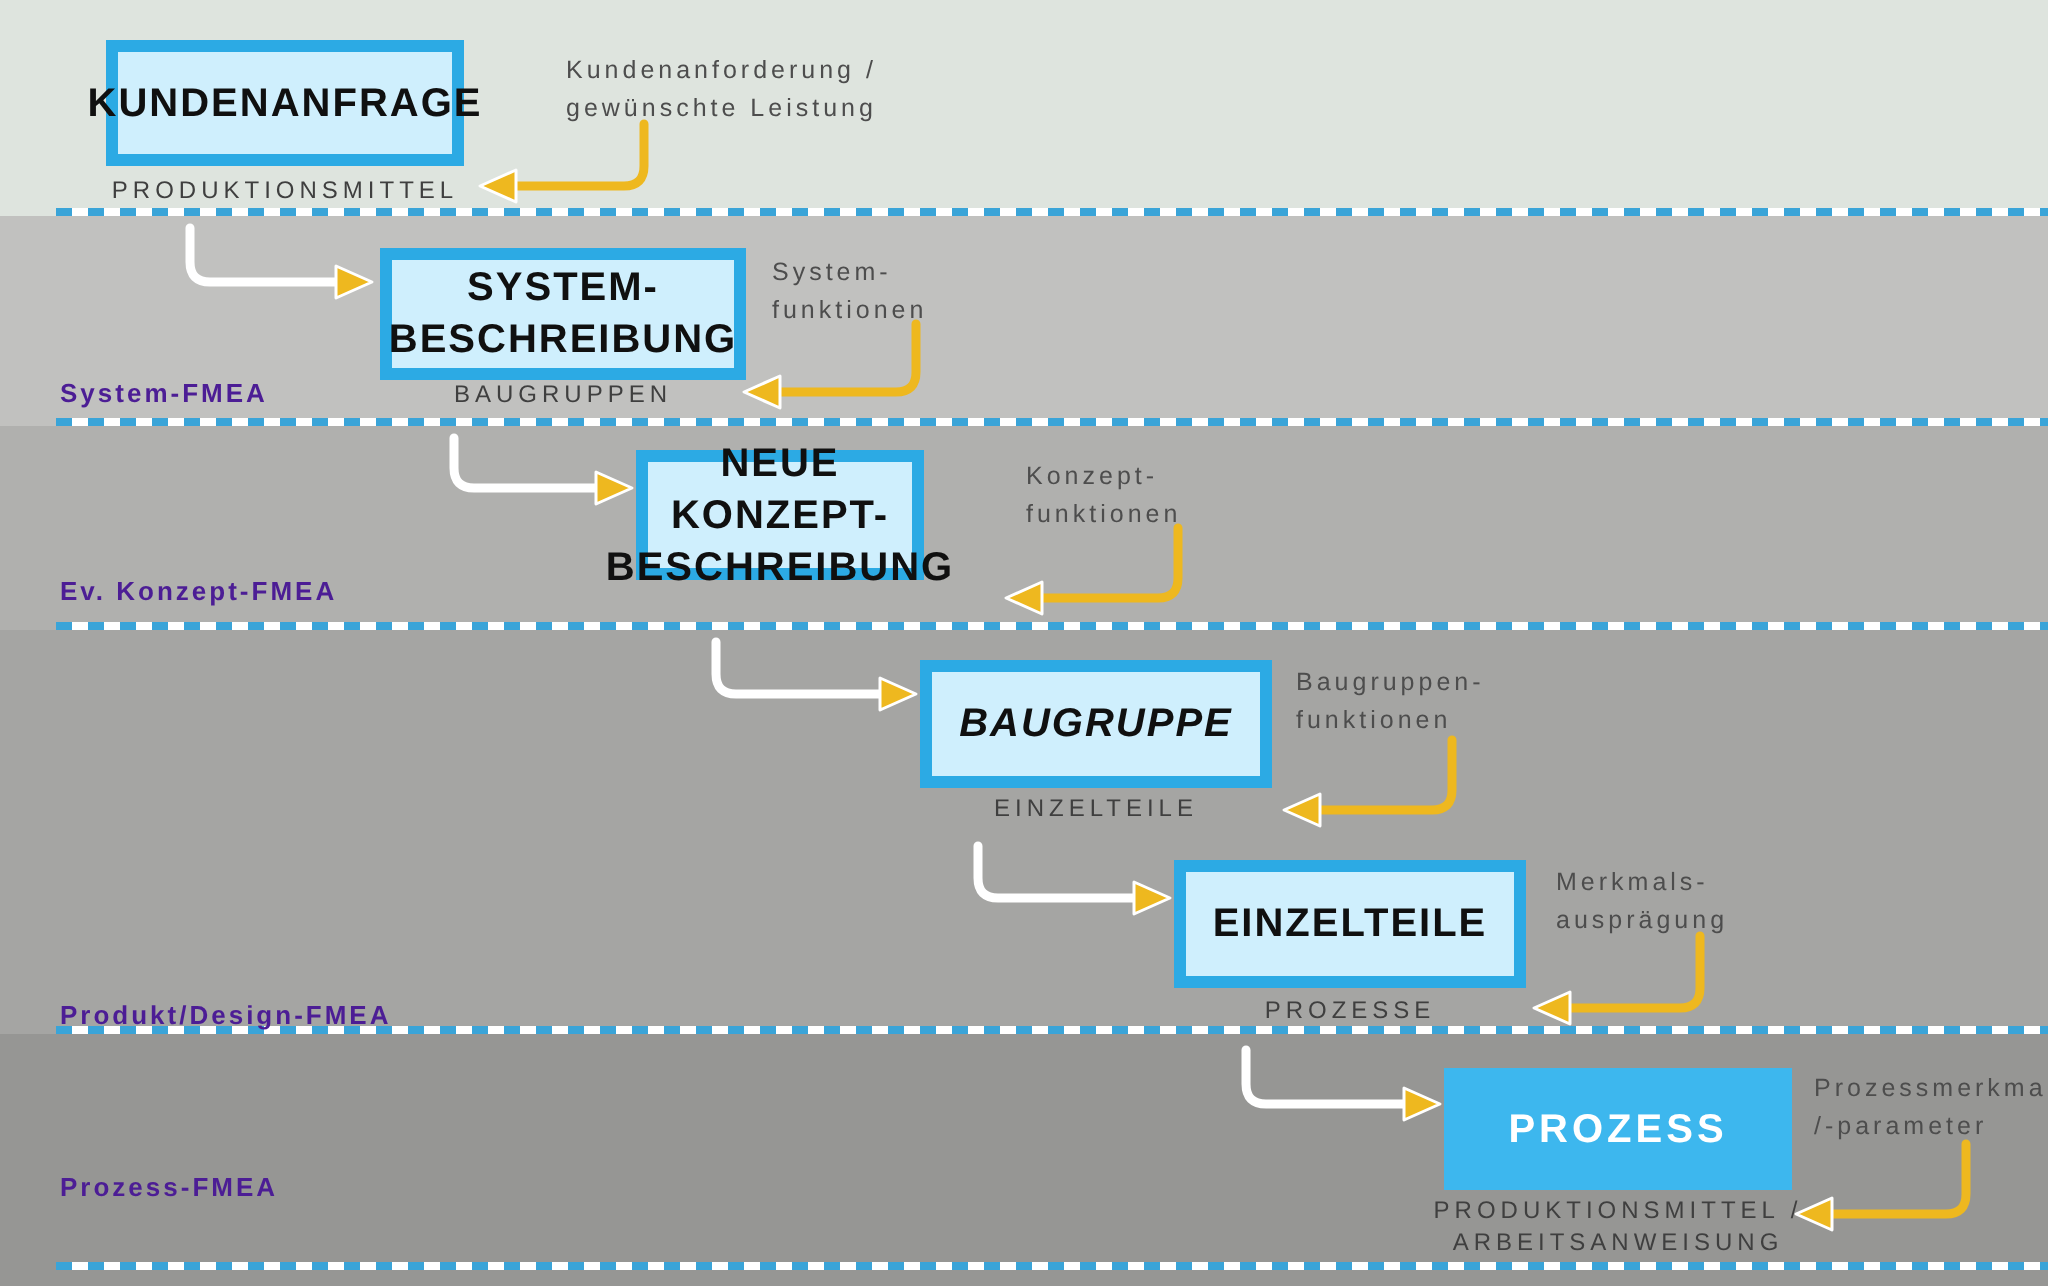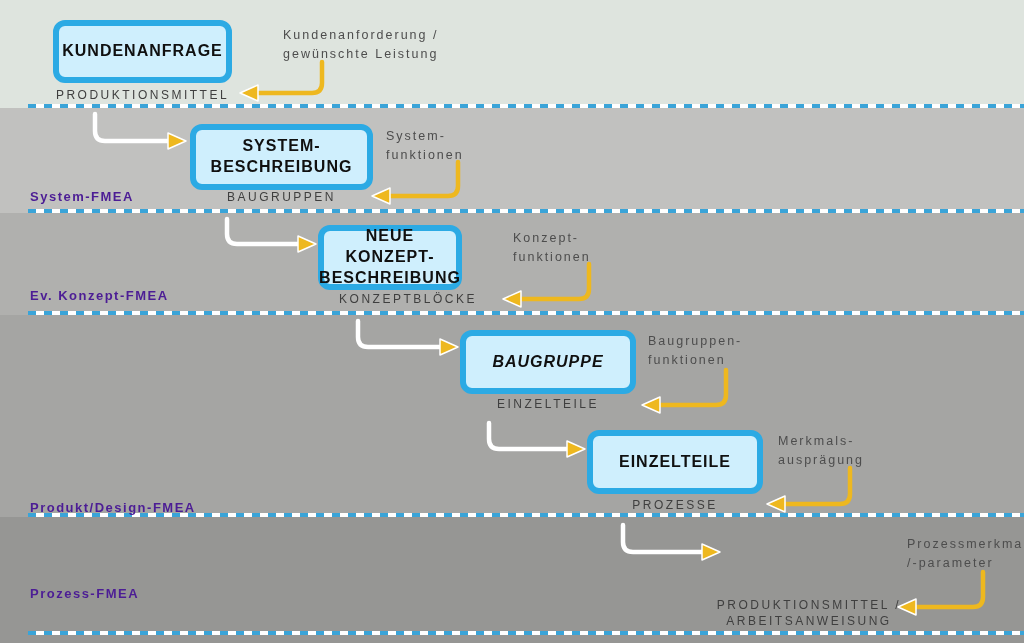--- a/index.html
+++ b/index.html
@@ -12,23 +12,23 @@
   .band3{top:213px;height:102px;background:var(--band3,#b0b0ae);}
   .band4{top:315px;height:202px;background:var(--band4,#a5a5a3);}
   .band5{top:517px;height:126px;background:var(--band5,#969694);}
 
   .sep{position:absolute;left:28px;right:0;height:4px;
        background:repeating-linear-gradient(90deg,var(--dash-blue,#3aa4d8) 0 8px,#ffffff 8px 16px);}
 
   .flow-box{position:absolute;box-sizing:border-box;
     background:var(--box-fill,#cfeffd);
     border:6px solid var(--box-border,#2caae4);
-    border-radius:12px;
+    border-radius:0;
     display:flex;align-items:center;justify-content:center;text-align:center;
-    font-weight:bold;font-size:16px;letter-spacing:1px;color:#101010;
+    font-weight:bold;font-size:20px;letter-spacing:1px;color:#101010;
     line-height:1.3;white-space:pre-line;}
   .flow-box.process{background:var(--process-fill,#3db7ee);border:none;color:#ffffff;letter-spacing:2px;}
 
   .sub-label{position:absolute;text-align:center;color:#3f3f3f;
     font-size:12px;letter-spacing:2.5px;line-height:16px;white-space:pre-line;}
   .band-label{position:absolute;color:#4c1d95;font-weight:bold;
     font-size:13px;letter-spacing:1.5px;}
   .annotation{position:absolute;color:#4d4d4d;font-size:12.5px;
     letter-spacing:2px;line-height:19px;white-space:pre-line;}
 
@@ -109,35 +109,35 @@
 
   <div class="flow-box" style="left:190px;top:124px;width:183px;height:66px;">SYSTEM-
 BESCHREIBUNG</div>
   <div class="sub-label" style="left:170px;top:189px;width:223px;">BAUGRUPPEN</div>
   <div class="annotation" style="left:386px;top:127px;">System-
 funktionen</div>
   <div class="band-label" style="left:30px;top:189px;">System-FMEA</div>
 
   <div class="flow-box" style="left:318px;top:225px;width:144px;height:65px;text-align:center;">NEUE KONZEPT-
 BESCHREIBUNG</div>
-  <div class="sub-label" style="left:298px;top:291px;width:220px;">KONZEPTBLÖCKE</div>
   <div class="annotation" style="left:513px;top:229px;">Konzept-
 funktionen</div>
   <div class="band-label" style="left:30px;top:288px;">Ev. Konzept-FMEA</div>
 
   <div class="flow-box" style="left:460px;top:330px;width:176px;height:64px;font-style:italic;">BAUGRUPPE</div>
   <div class="sub-label" style="left:440px;top:396px;width:216px;">EINZELTEILE</div>
   <div class="annotation" style="left:648px;top:332px;">Baugruppen-
 funktionen</div>
 
   <div class="flow-box" style="left:587px;top:430px;width:176px;height:64px;">EINZELTEILE</div>
   <div class="sub-label" style="left:567px;top:497px;width:216px;">PROZESSE</div>
   <div class="annotation" style="left:778px;top:432px;">Merkmals-
 ausprägung</div>
   <div class="band-label" style="left:30px;top:500px;">Produkt/Design-FMEA</div>
 
+  <div class="flow-box process" style="left:722px;top:534px;width:174px;height:61px;">PROZESS</div>
   <div class="sub-label" style="left:662px;top:597px;width:294px;">PRODUKTIONSMITTEL /
 ARBEITSANWEISUNG</div>
   <div class="annotation" style="left:907px;top:535px;">Prozessmerkmal
 /-parameter</div>
   <div class="band-label" style="left:30px;top:586px;">Prozess-FMEA</div>
 
 </div>
 
 </body></html>

